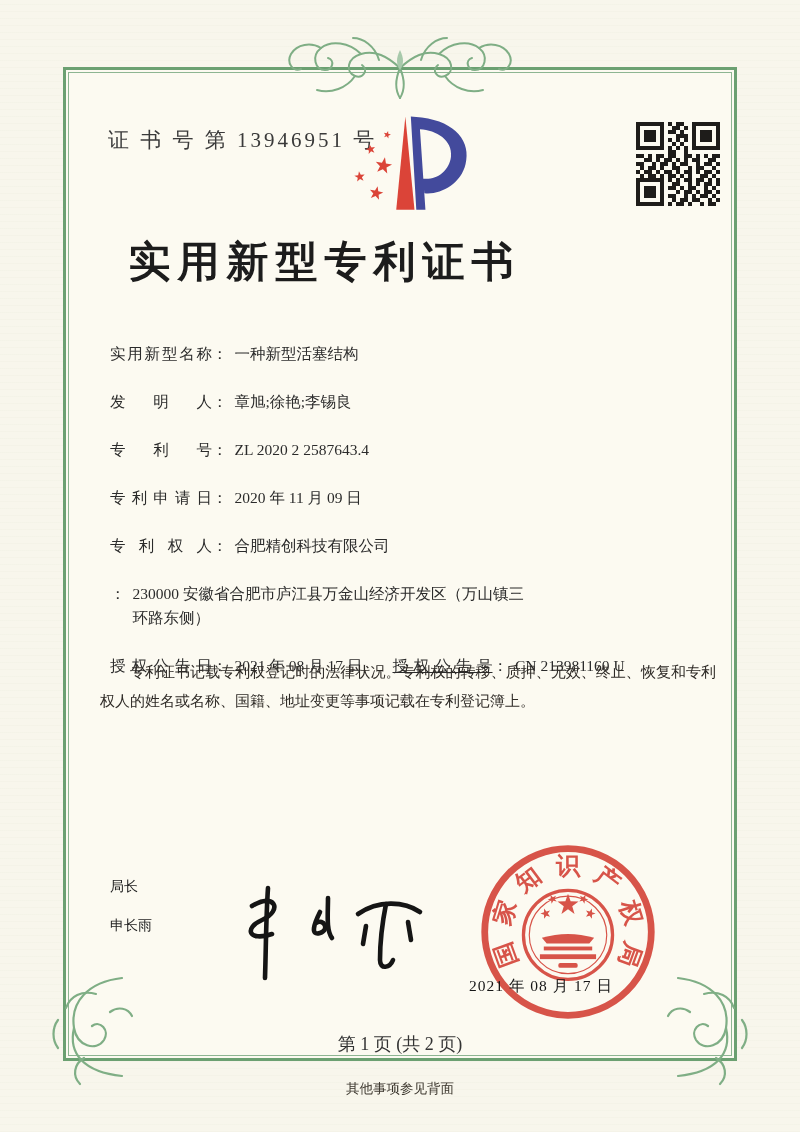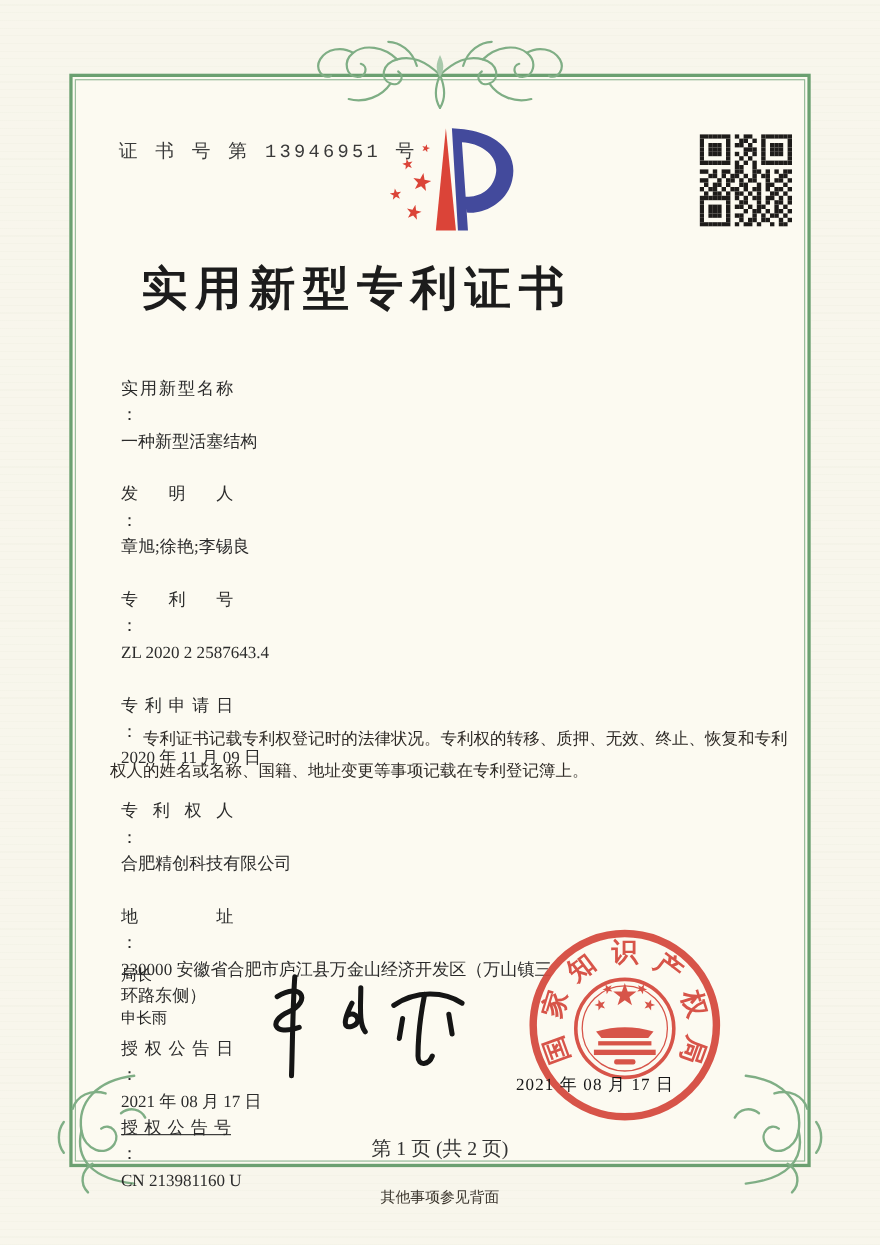--- a/index.html
+++ b/index.html
@@ -16,32 +16,32 @@
     border:3px solid #6ba071; background:#fcfaf1;
   }
   .frame-inner { position:absolute; inset:2px; border:1px solid #8db592; }
   
   .orn { position:absolute; z-index:5; }
   .orn-top { left:283px; top:28px; }
   .orn-bl { left:44px; top:972px; }
   .orn-br { left:654px; top:972px; }
   
   .cert-no {
-    position:absolute; left:108px; top:126px; font-size:17px; color:#3a3a3a;
-    letter-spacing:3px; z-index:6;font-family:Liberation Mono, monospace;
+    position:absolute; left:108px; top:126px; font-size:21px; color:#3a3a3a;
+    letter-spacing:3px; z-index:6;
   }
   .logo { position:absolute; left:336px; top:104px; width:146px; height:120px; z-index:6; }
   .qr { position:absolute; left:636px; top:122px; width:84px; height:84px; z-index:6; }
   .title {
     position:absolute; left:0; top:234px; width:649px; text-align:center;
     font-size:42px; font-weight:bold; color:#1c1c1c; letter-spacing:7px; z-index:6;
   }
   
   .fields { position:absolute; left:110px; top:342px; width:606px; z-index:6; color:#2b2b2b; }
-  .field-row { display:flex; font-size:15.5px; line-height:24px; margin-bottom:24px;flex-direction:column; }
+  .field-row { display:flex; font-size:15.5px; line-height:24px; margin-bottom:24px; }
   .lbl { flex:none; width:102px; text-align:justify; text-align-last:justify; }
   .colon { flex:none; margin-right:7px; }
   .val { flex:1; }
   .addr-val { max-width:400px; }
   .val-date { flex:none; width:158px; }
   .lbl2 { flex:none; width:100px; text-align:justify; text-align-last:justify;text-decoration:underline; }
   
   .paras { position:absolute; left:100px; top:658px; width:616px; z-index:6; color:#2e2a26; }
   .paras p { font-size:15px; line-height:29px; text-indent:2em; text-align:justify; }
   .paras p + p { margin-top:3px; }
@@ -392,21 +392,20 @@
       <span class="lbl">专利申请日</span>
         <span class="colon">：</span>
       <span class="val">2020 年 11 月 09 日</span>
     </div>
     <div class="field-row">
       <span class="lbl">专利权人</span>
         <span class="colon">：</span>
       <span class="val">合肥精创科技有限公司</span>
     </div>
     <div class="field-row">
-      <span class="lbl">地址</span>
         <span class="colon">：</span>
       <span class="val addr-val">230000 安徽省合肥市庐江县万金山经济开发区（万山镇三环路东侧）</span>
     </div>
     <div class="field-row">
       <span class="lbl">授权公告日</span>
         <span class="colon">：</span>
       <span class="val-date">2021 年 08 月 17 日</span>
       <span class="lbl2">授权公告号</span>
         <span class="colon">：</span>
       <span class="val">CN 213981160 U</span>

